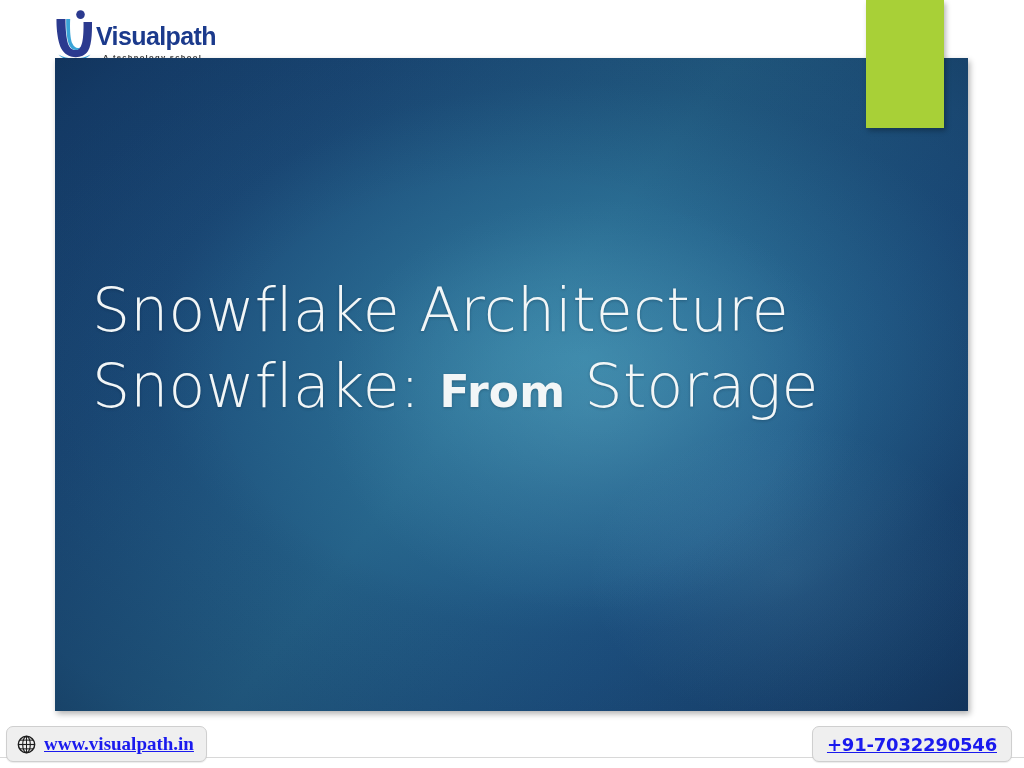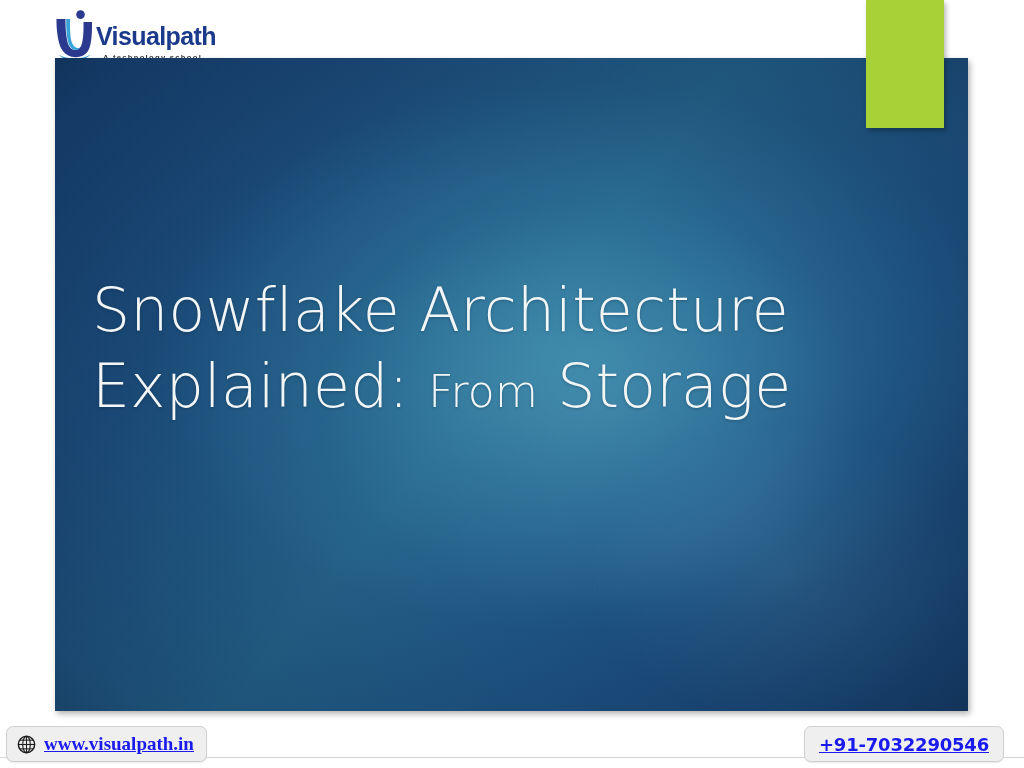--- a/index.html
+++ b/index.html
@@ -131,20 +131,21 @@
     font-weight: 300;
     font-size: 60px;
     line-height: 76px;
     letter-spacing: 0.2px;
     text-shadow: 0 1px 3px rgba(0,20,40,0.28);
     margin-top: 34px;
   }
   .title .small {
     font-size: 44px;
     letter-spacing: 0.2px;
+    font-weight: bold;
   }
 
   
   .footer-rule {
     position: absolute;
     left: 0px;
     top: 757px;
     width: 1024px;
     height: 1px;
     background: #d8d8d8;
@@ -161,21 +162,21 @@
     text-align: right;
   }
   .pill-site {
     left: 6px;
     top: 726px;
     height: 36px;
     padding: 0 12px 0 10px;
     gap: 8px;
   }
   .pill-phone {
-    right: 20px;
+    right: 12px;
     top: 726px;
     height: 36px;
     padding: 8px 14px;
   }
   .link-text {
     font-family: "Liberation Serif", serif;
     font-weight: bold;
     font-size: 19px;
     color: #1A1AEE;
     text-decoration: underline;
@@ -219,21 +220,21 @@
   <div class="panel">
     <div class="panel-glow-a"></div>
     <div class="panel-glow-b"></div>
     <div class="panel-vignette"></div>
   </div>
 
   <div class="accent-rect"></div>
 
   <div class="title">
     <div><span>Snowflake Architecture</span></div>
-    <div><span>Explained:</span> <span class="small">From</span> <span>Storage</span></div>
+    <div><span>Snowflake:</span> <span class="small">From</span> <span>Storage</span></div>
   </div>
 
   <div class="footer-rule"></div>
 
   <div class="pill pill-site">
     <svg class="globe" viewBox="0 0 20 20">
       <circle cx="10" cy="10" r="8.6" fill="none" stroke="#1d1d1d" stroke-width="1.5"></circle>
       <ellipse cx="10" cy="10" rx="4.0" ry="8.6" fill="none" stroke="#1d1d1d" stroke-width="1.2"></ellipse>
       <line x1="1.4" y1="10" x2="18.6" y2="10" stroke="#1d1d1d" stroke-width="1.2"></line>
       <line x1="3.0" y1="5.4" x2="17.0" y2="5.4" stroke="#1d1d1d" stroke-width="1.1"></line>

